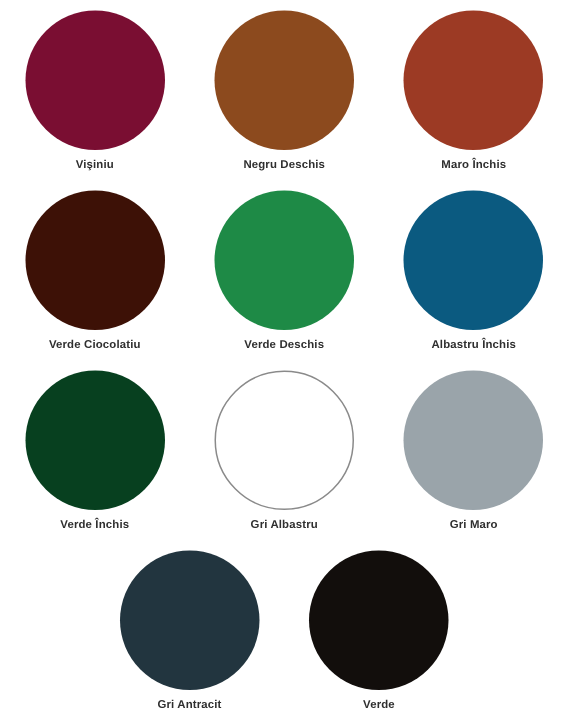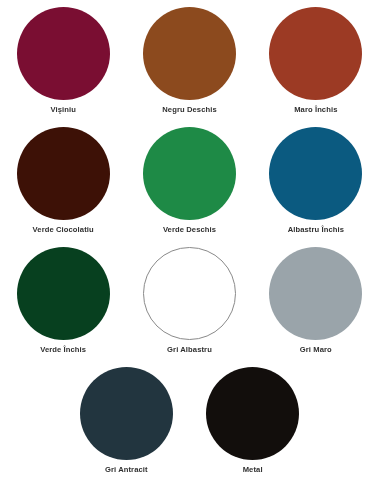--- a/index.html
+++ b/index.html
@@ -113,16 +113,16 @@
         <div class="swatch-label">Gri Maro</div>
       </div>
     </div>
     <div class="swatch-row row-offset">
       <div class="swatch-cell">
         <div class="swatch-disc" style="background-color: rgb(34, 53, 63);"></div>
         <div class="swatch-label">Gri Antracit</div>
       </div>
       <div class="swatch-cell">
         <div class="swatch-disc" style="background-color: rgb(18, 14, 12);"></div>
-        <div class="swatch-label">Metal</div>
+        <div class="swatch-label">Verde</div>
       </div>
     </div>
   </div>
 
 </body></html>

